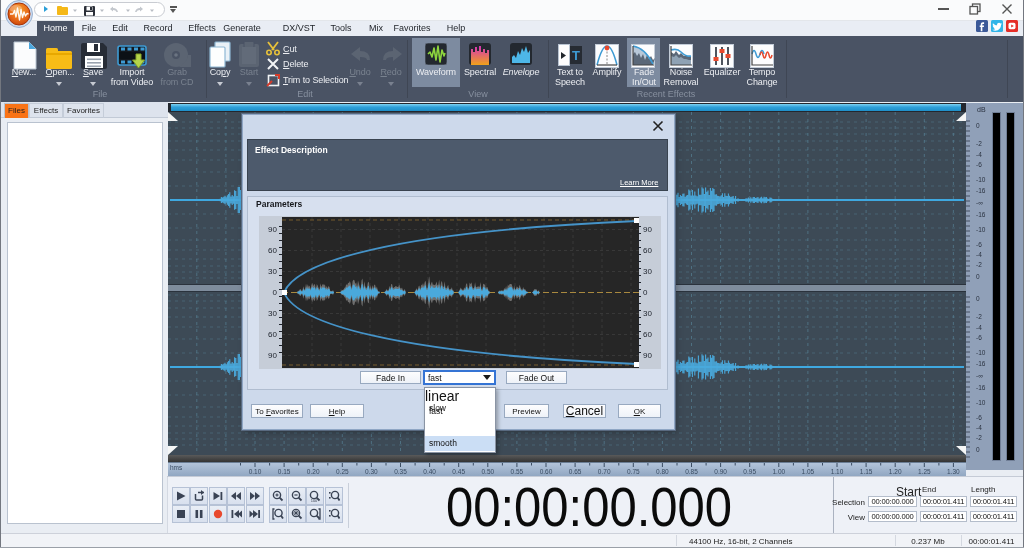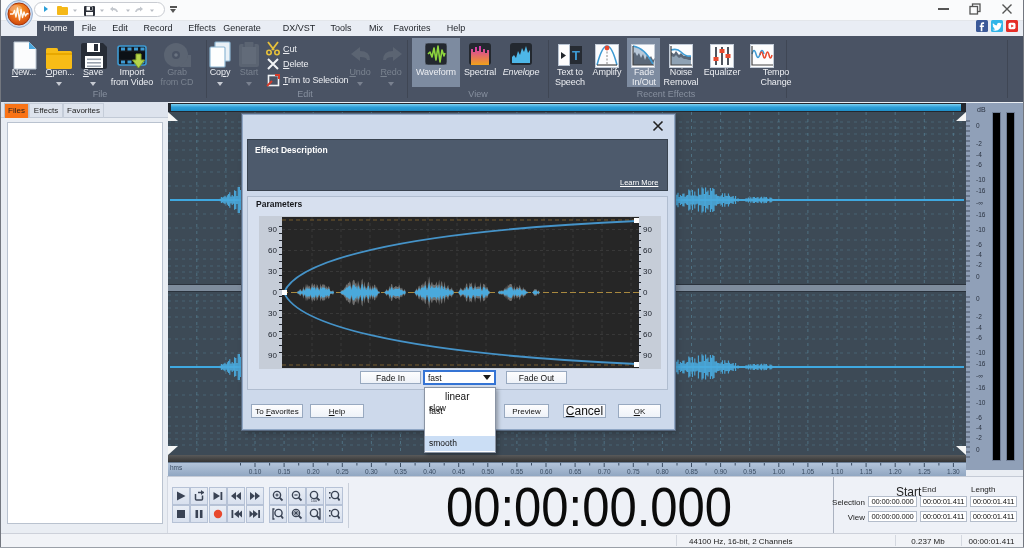--- a/index.html
+++ b/index.html
@@ -233,21 +233,21 @@
         <rect x="15.5" y="10" width="5" height="4"></rect>
       </g>
     </svg>
     <div class="rtxt" style="left:700px;top:68px;width:44px;">Equalizer</div>
     <svg class="a" style="left:750px;top:44px" width="24" height="24" viewBox="0 0 24 24">
       <rect x="0.5" y="0.5" width="23" height="23" fill="#fdfdfe" stroke="#c3ccd8" stroke-width="1"></rect>
       <path d="M2,10 q2,-7 4,0 q2,7 4,0 q2,-7 4,0" fill="none" stroke="#3e9bd4" stroke-width="1.5"></path>
       <path d="M10,11 q1.5,-6 3,0 q1.5,6 3,0 q1.5,-6 3,0 q1.5,6 3,0" fill="none" stroke="#e8492e" stroke-width="1.5"></path>
       <path d="M2,2 L2,21 L23,21" stroke="#444" stroke-width="1.2" fill="none"></path>
     </svg>
-    <div class="rtxt" style="left:740px;top:68px;width:44px;margin-left:14px;">Tempo<br>Change</div>
+    <div class="rtxt" style="left:740px;top:68px;width:44px;">Tempo<br>Change</div>
     <div class="a" style="left:0;top:102px;width:168px;height:16px;background:#dde3ed;border-bottom:1px solid #c2cad6;"></div>
     <div class="a" style="left:4px;top:103px;width:25px;height:15px;background:#f97316;border:1px solid #b9c2cf;border-bottom:none;font-size:8px;color:#222;text-align:center;line-height:14px;">Files</div>
     <div class="a" style="left:29px;top:103px;width:34px;height:15px;border:1px solid #c5cdd9;border-bottom:none;font-size:8px;color:#222;text-align:center;line-height:14px;">Effects</div>
     <div class="a" style="left:63px;top:103px;width:41px;height:15px;border:1px solid #c5cdd9;border-bottom:none;font-size:8px;color:#222;text-align:center;line-height:14px;">Favorites</div>
     <div class="a" style="left:7px;top:122px;width:156px;height:402px;background:#fff;border:1px solid #b9c2cf;"></div>
     <div class="a" style="left:168px;top:103px;width:798px;height:373px;background:#3d4a56;"></div>
     <div class="a" style="left:168px;top:103px;width:798px;height:9px;background:#23272e;"></div>
     <div class="a" style="left:171px;top:104px;width:790px;height:7px;background:linear-gradient(#7dd0f0,#2f9fd8 45%,#1f8fc8);"></div>
     <svg class="a" style="left:168px;top:112px" width="10" height="9">
       <path d="M0,0 L0,9 L10,9 Z" fill="#fff" opacity="0.95"></path>
@@ -754,21 +754,21 @@
     <div class="a" style="left:423px;top:370px;width:73px;height:15px;background:#fff;border:2px solid #3574d4;"></div>
     <div class="a" style="left:428px;top:373px;font-size:8.5px;color:#111;">fast</div>
     <div class="a" style="left:483px;top:375px;width:0;height:0;border-left:4px solid transparent;border-right:4px solid transparent;border-top:5px solid #1a1a1a;"></div>
     <div class="btn" style="left:506px;top:371px;width:61px;height:13px;line-height:12px;font-size:8.5px;">Fade Out</div>
     <div class="btn" style="left:251px;top:404px;width:52px;height:14px;line-height:13px;font-size:8px;white-space:nowrap;">To <u>F</u>avorites</div>
     <div class="btn" style="left:310px;top:404px;width:54px;height:14px;line-height:13px;font-size:8px;"><u>H</u>elp</div>
     <div class="btn" style="left:504px;top:404px;width:45px;height:14px;line-height:13px;font-size:8px;">Preview</div>
     <div class="btn" style="left:563px;top:404px;width:43px;height:14px;line-height:13px;font-size:12px;"><u>C</u>ancel</div>
     <div class="btn" style="left:618px;top:404px;width:43px;height:14px;line-height:13px;font-size:8px;"><u>O</u>K</div>
     <div class="a" style="left:424px;top:387px;width:72px;height:66px;background:#fff;border:1px solid #8a94a4;box-shadow:2px 2px 4px rgba(0,0,0,0.3);"></div>
-    <div class="a" style="left:425px;top:389px;width:70px;height:15px;font-size:10px;color:#111;line-height:15px;padding-left:20px;">linear</div>
+    <div class="a" style="left:425px;top:389px;width:70px;height:15px;font-size:14px;color:#111;line-height:15px;padding-left:0;">linear</div>
     <div class="a" style="left:425px;top:404px;width:70px;height:15px;font-size:8.5px;color:#111;line-height:15px;padding-left:4px;">fast</div>
     <div class="a" style="left:425px;top:401px;width:50px;height:15px;font-size:8.5px;color:#111;line-height:15px;padding-left:4px;">slow</div>
     <div class="a" style="left:425px;top:436px;width:70px;height:15px;background:#cbdef5;font-size:8.5px;color:#111;line-height:15px;padding-left:4px;">smooth</div>
     <svg class="a" style="left:4px;top:0px" width="30" height="29" viewBox="0 0 30 29">
 <circle cx="15" cy="14" r="13.5" fill="#ccdcf0" stroke="#9ab2d2" stroke-width="1"></circle>
 <defs>
         <radialGradient id="ob" cx="0.5" cy="0.35" r="0.75">
           <stop offset="0" stop-color="#f6a430"></stop>
           <stop offset="0.55" stop-color="#e86a18"></stop>
           <stop offset="1" stop-color="#c23c08"></stop>

